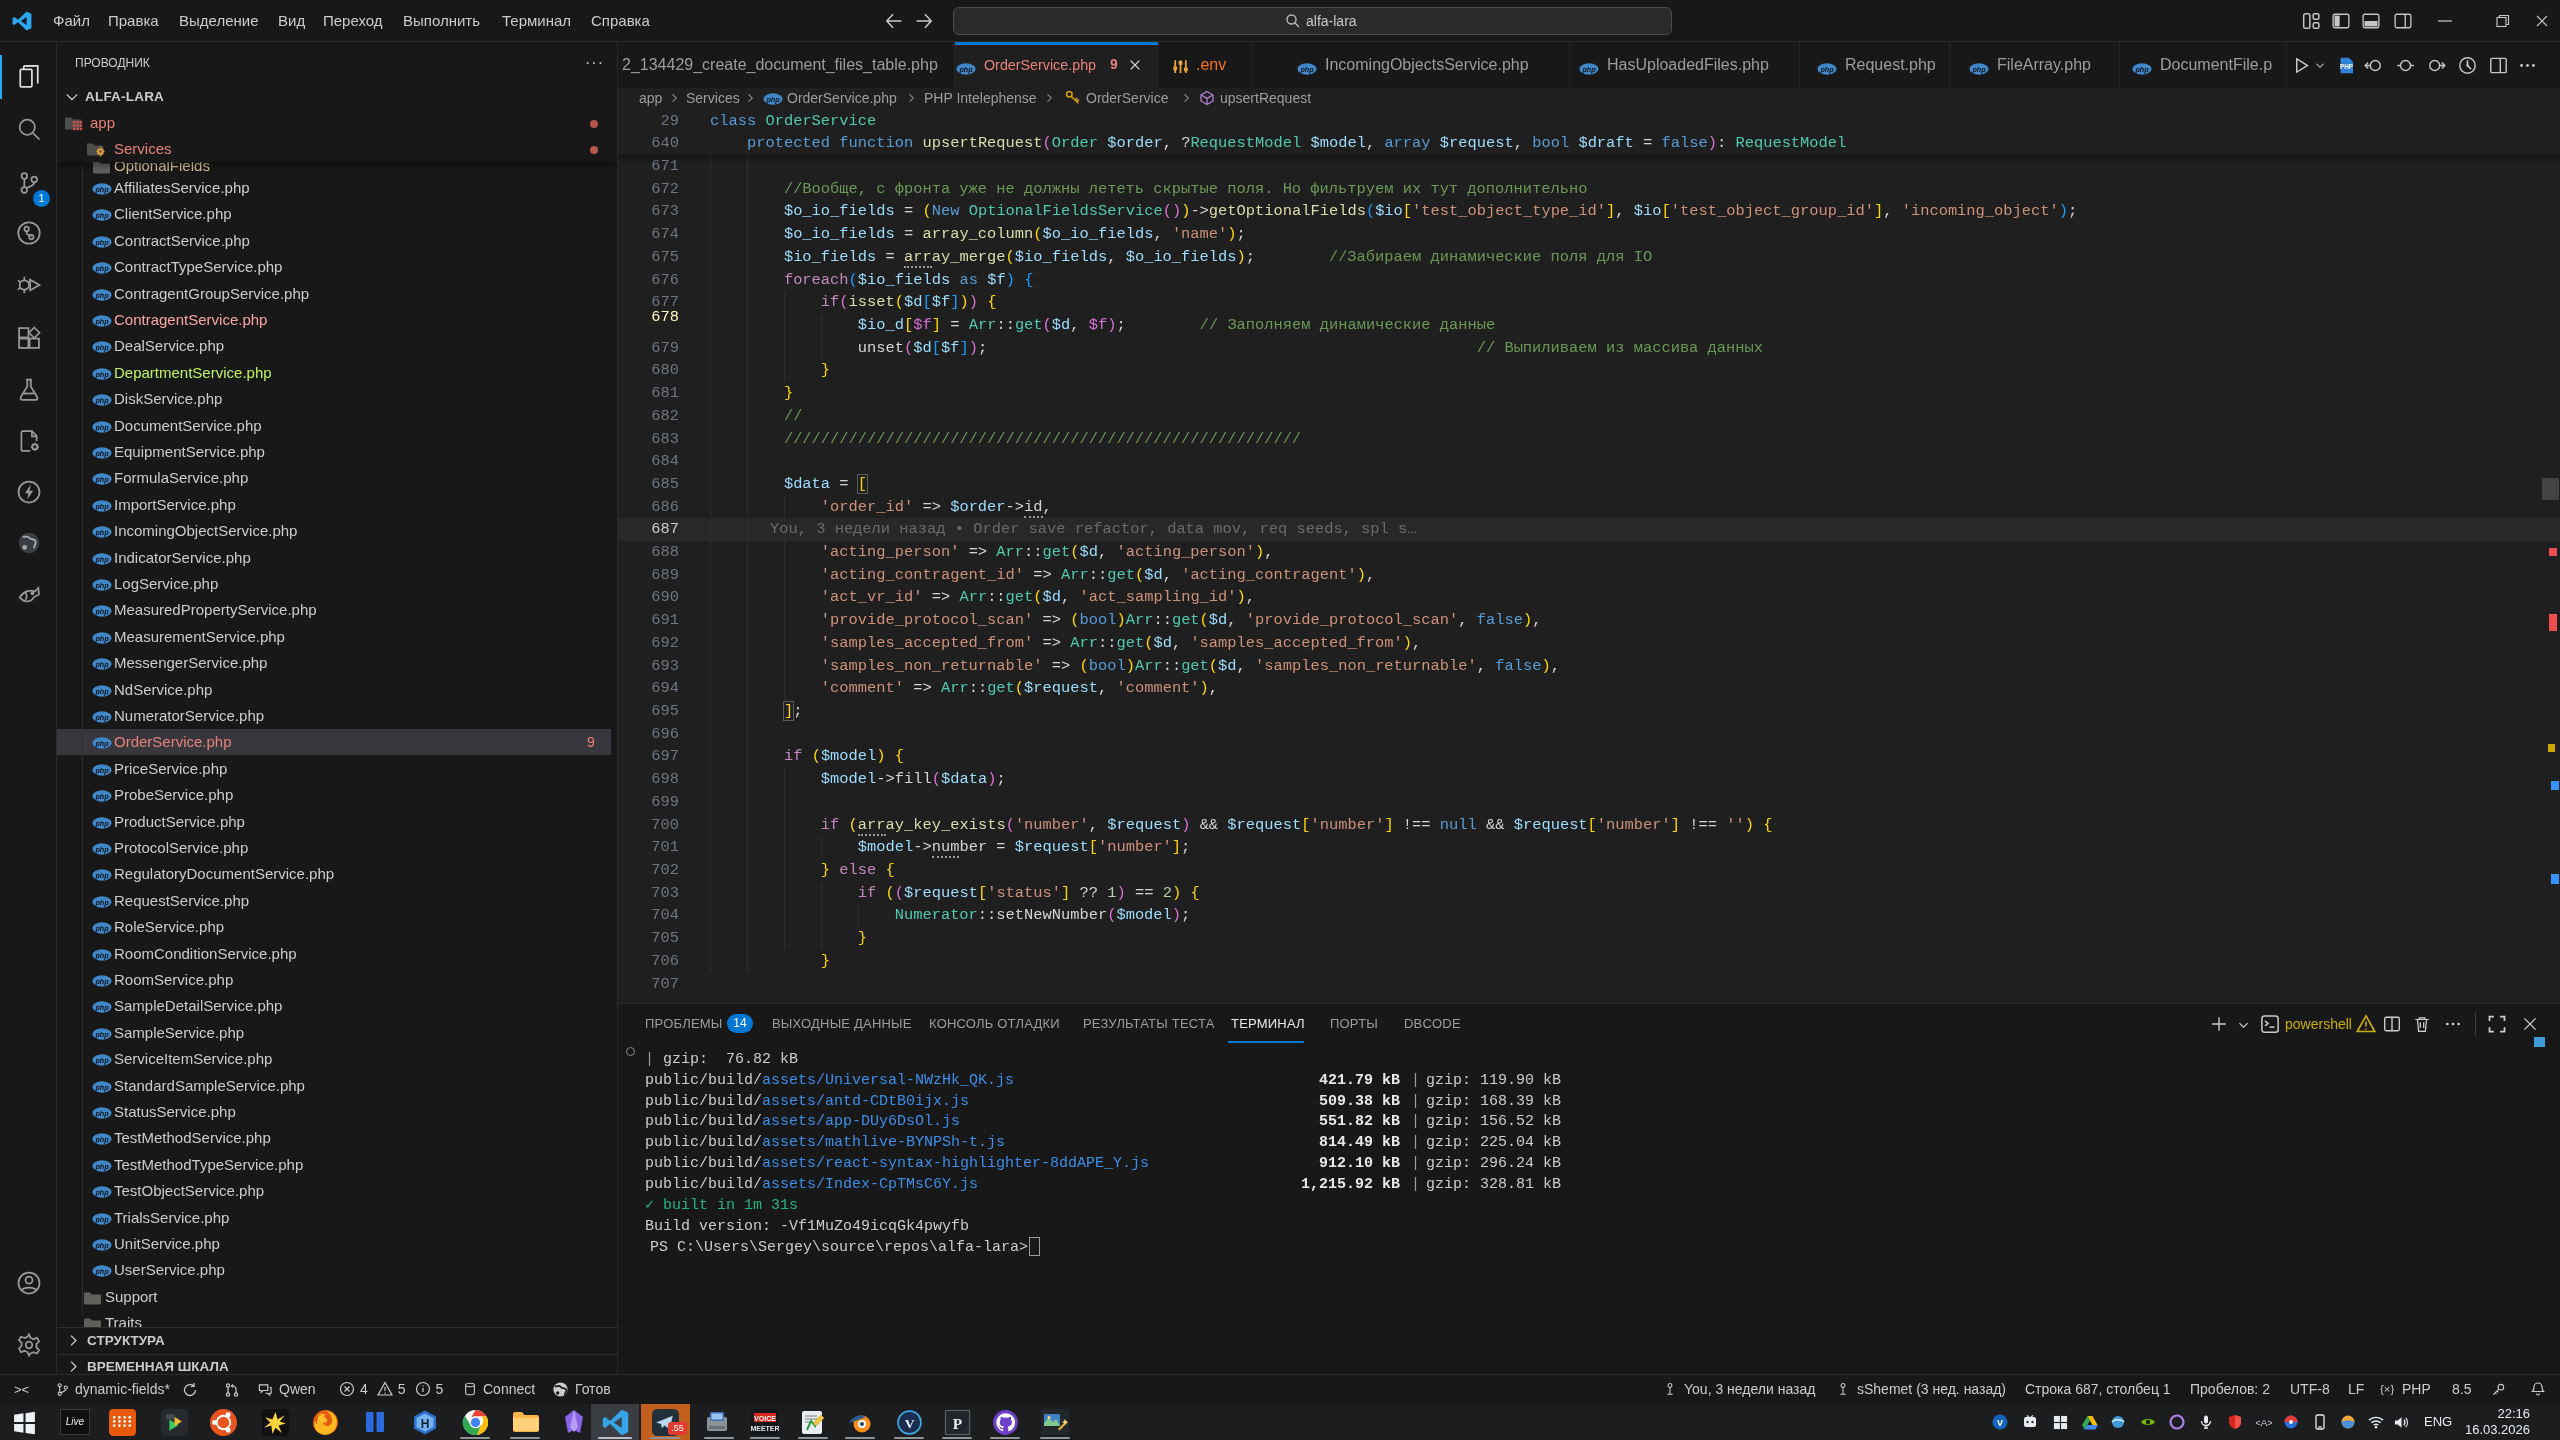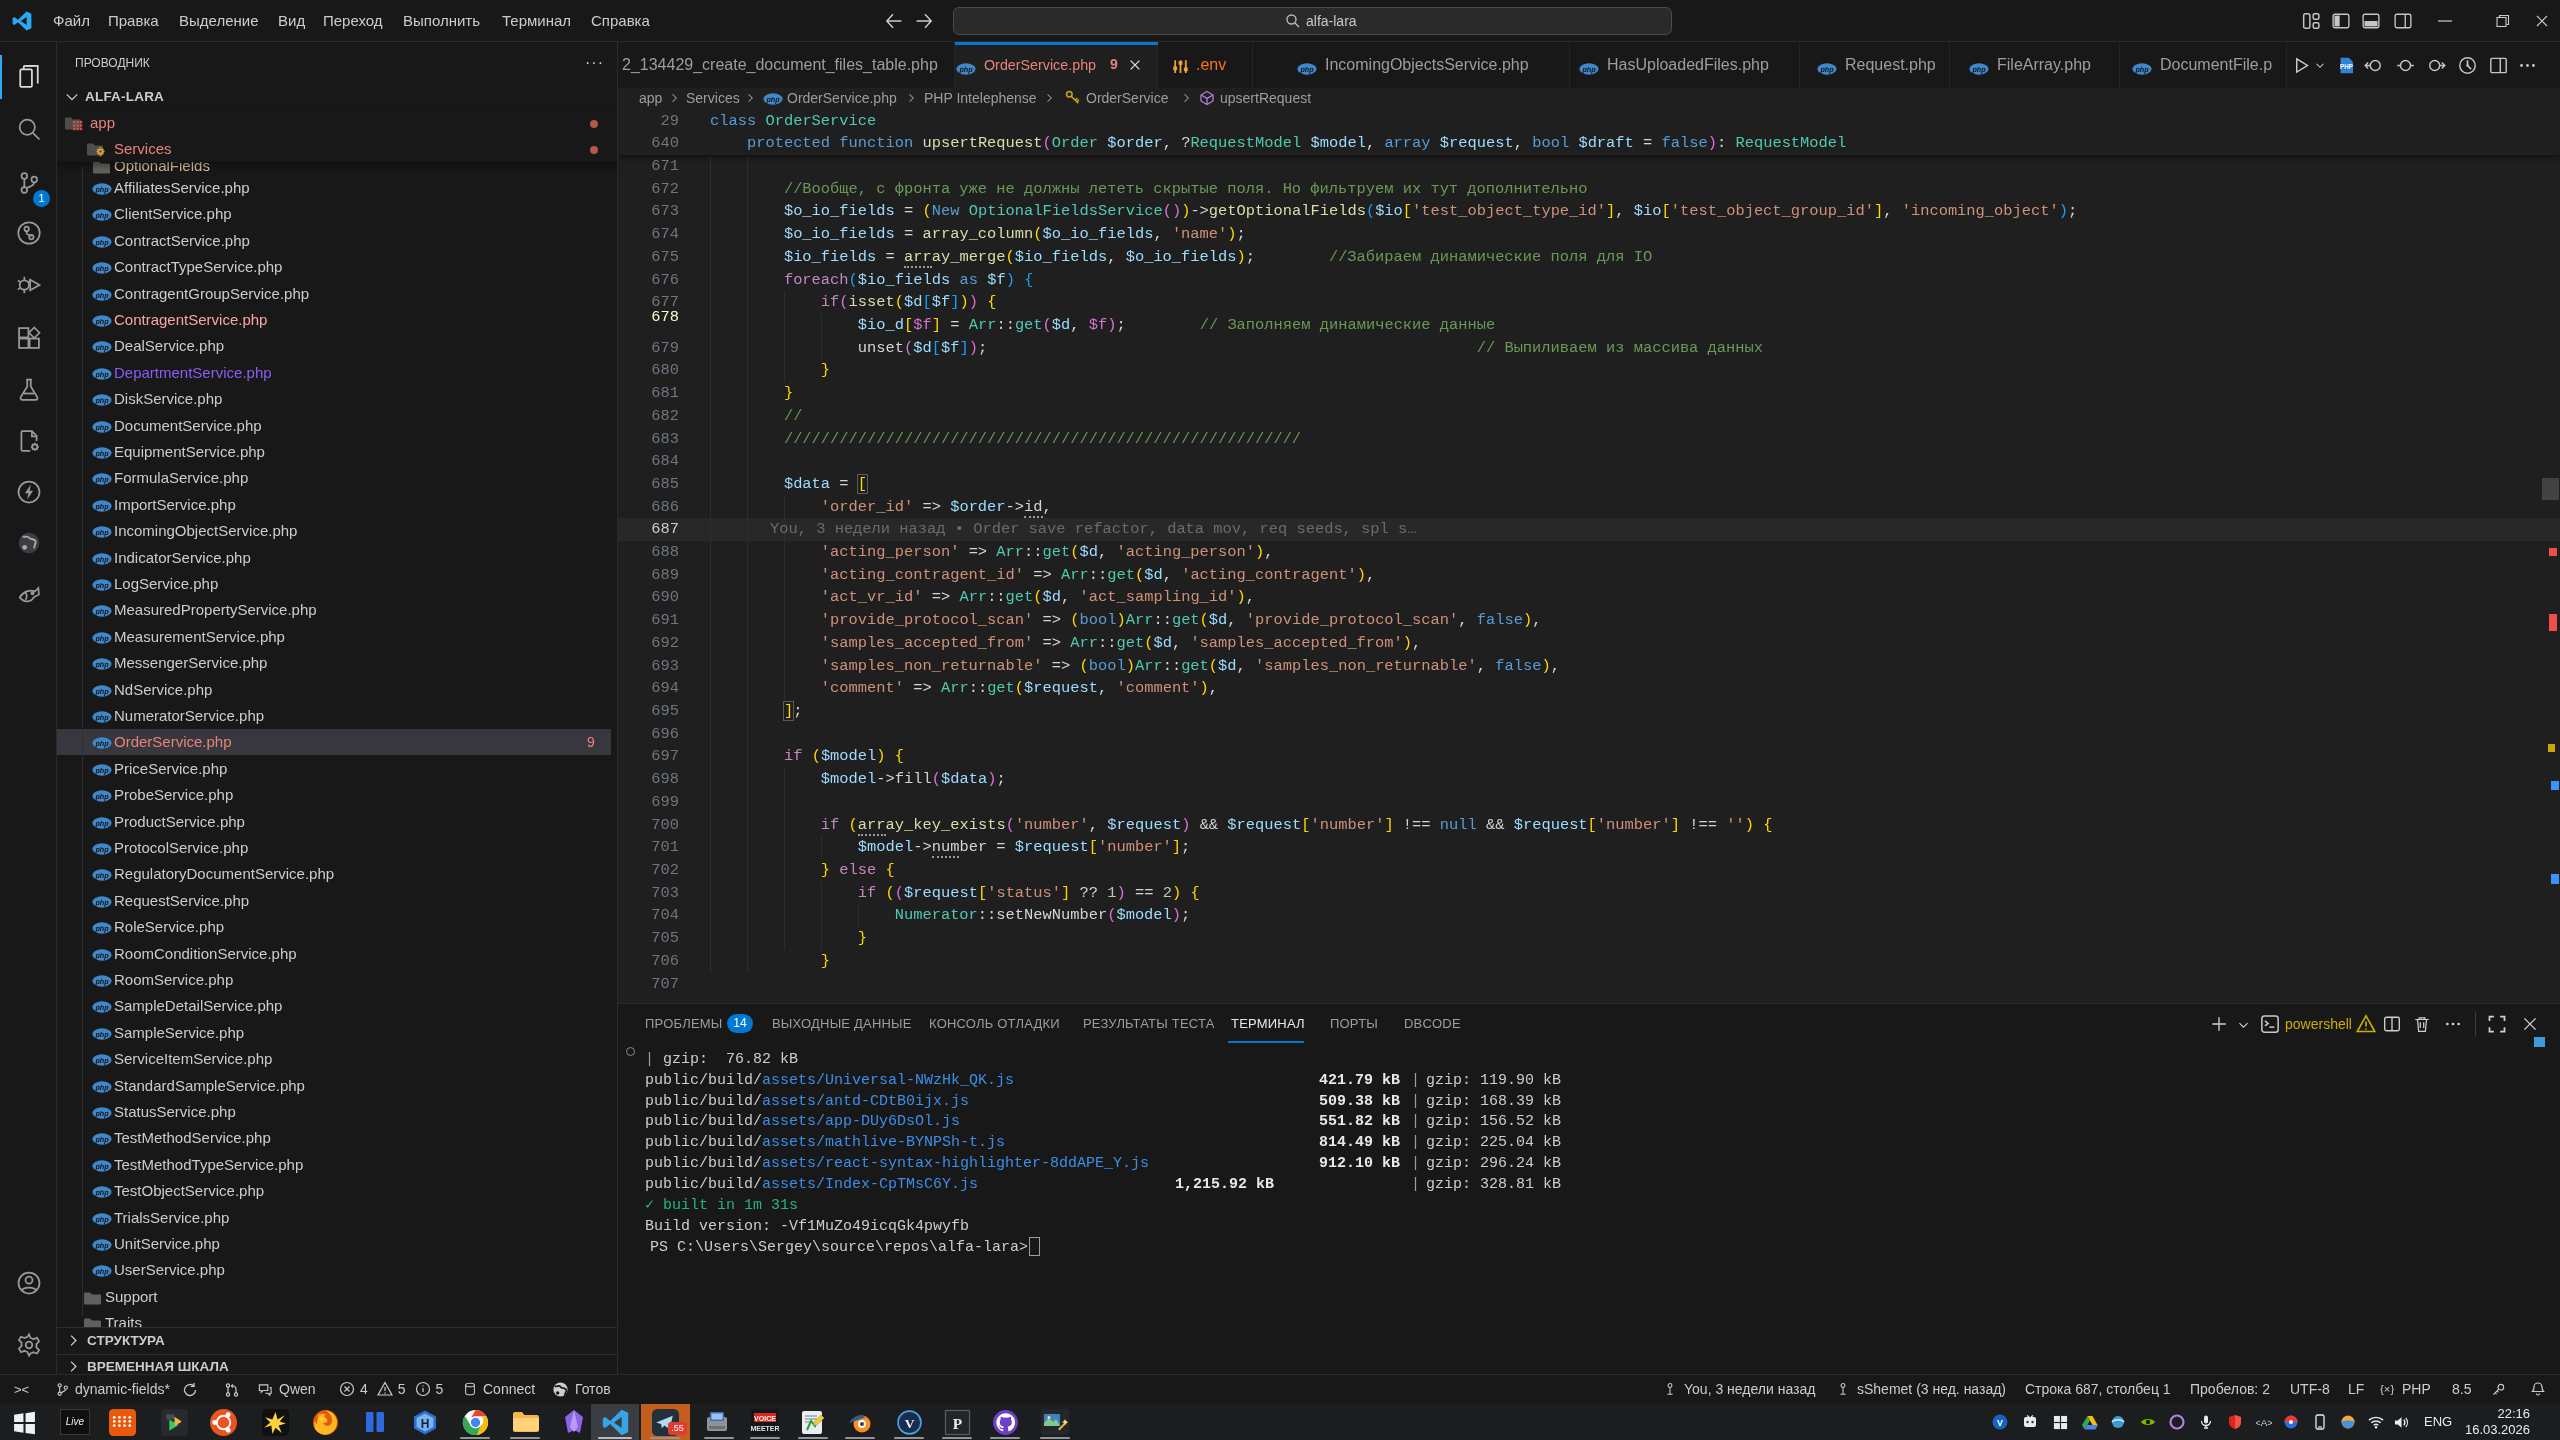--- a/index.html
+++ b/index.html
@@ -248,21 +248,21 @@
           <ellipse cx="10" cy="6" rx="9.6" ry="5.8" fill="#3f87c9"></ellipse>
           <text x="10" y="8.6" font-family="Liberation Sans" font-style="italic" font-weight="bold" font-size="7.2" fill="#10161c" text-anchor="middle">php</text>
         </svg></span>
       <span class="rlabel" style="left:57px;color:#cccccc">DealService.php</span>
     </div>
     <div class="row" style="top:318px">
       <span class="rlabel" style="left:35px"><svg width="20" height="12" viewBox="0 0 20 12" style="vertical-align:middle">
           <ellipse cx="10" cy="6" rx="9.6" ry="5.8" fill="#3f87c9"></ellipse>
           <text x="10" y="8.6" font-family="Liberation Sans" font-style="italic" font-weight="bold" font-size="7.2" fill="#10161c" text-anchor="middle">php</text>
         </svg></span>
-      <span class="rlabel" style="left:57px;color:#8b5cf6">DepartmentService.php</span>
+      <span class="rlabel" style="left:57px;color:#bef264">DepartmentService.php</span>
     </div>
     <div class="row" style="top:344px">
       <span class="rlabel" style="left:35px"><svg width="20" height="12" viewBox="0 0 20 12" style="vertical-align:middle">
           <ellipse cx="10" cy="6" rx="9.6" ry="5.8" fill="#3f87c9"></ellipse>
           <text x="10" y="8.6" font-family="Liberation Sans" font-style="italic" font-weight="bold" font-size="7.2" fill="#10161c" text-anchor="middle">php</text>
         </svg></span>
       <span class="rlabel" style="left:57px;color:#cccccc">DiskService.php</span>
     </div>
     <div class="row" style="top:371px">
       <span class="rlabel" style="left:35px"><svg width="20" height="12" viewBox="0 0 20 12" style="vertical-align:middle">
@@ -842,21 +842,21 @@
     <div class="trow" style="left:808px;top:87px">gzip: 168.39 kB</div>
     <div class="trow" style="left:557px;top:107px;width:225px;text-align:right;font-weight:bold;color:#e8e8e8">551.82 kB</div>
     <div class="trow" style="left:793px;top:107px;color:#9d9d9d">|</div>
     <div class="trow" style="left:808px;top:107px">gzip: 156.52 kB</div>
     <div class="trow" style="left:557px;top:128px;width:225px;text-align:right;font-weight:bold;color:#e8e8e8">814.49 kB</div>
     <div class="trow" style="left:793px;top:128px;color:#9d9d9d">|</div>
     <div class="trow" style="left:808px;top:128px">gzip: 225.04 kB</div>
     <div class="trow" style="left:557px;top:149px;width:225px;text-align:right;font-weight:bold;color:#e8e8e8">912.10 kB</div>
     <div class="trow" style="left:793px;top:149px;color:#9d9d9d">|</div>
     <div class="trow" style="left:808px;top:149px">gzip: 296.24 kB</div>
-    <div class="trow" style="left:557px;top:170px;width:225px;text-align:left;font-weight:bold;color:#e8e8e8">1,215.92 kB</div>
+    <div class="trow" style="left:557px;top:170px;width:225px;text-align:right;font-weight:bold;color:#e8e8e8">1,215.92 kB</div>
     <div class="trow" style="left:793px;top:170px;color:#9d9d9d">|</div>
     <div class="trow" style="left:808px;top:170px">gzip: 328.81 kB</div>
     <div class="abs" style="left:411px;top:233px;width:11px;height:19px;border:1px solid #9d9d9d"></div>
     <div class="abs" style="left:8px;top:43px;width:9px;height:9px;border-radius:5px;border:1.5px solid #8a8a8a"></div>
   </div>
 <div id="status">
     <div class="st" style="left:14px;font-size:13px">&gt;&lt;</div>
     <div class="st" style="left:55px"><svg width="15" height="15" viewBox="0 0 16 16" style="vertical-align:-3px">
         <g fill="none" stroke="#cccccc" stroke-width="1.2">
           <circle cx="5" cy="3.5" r="1.7"></circle>

